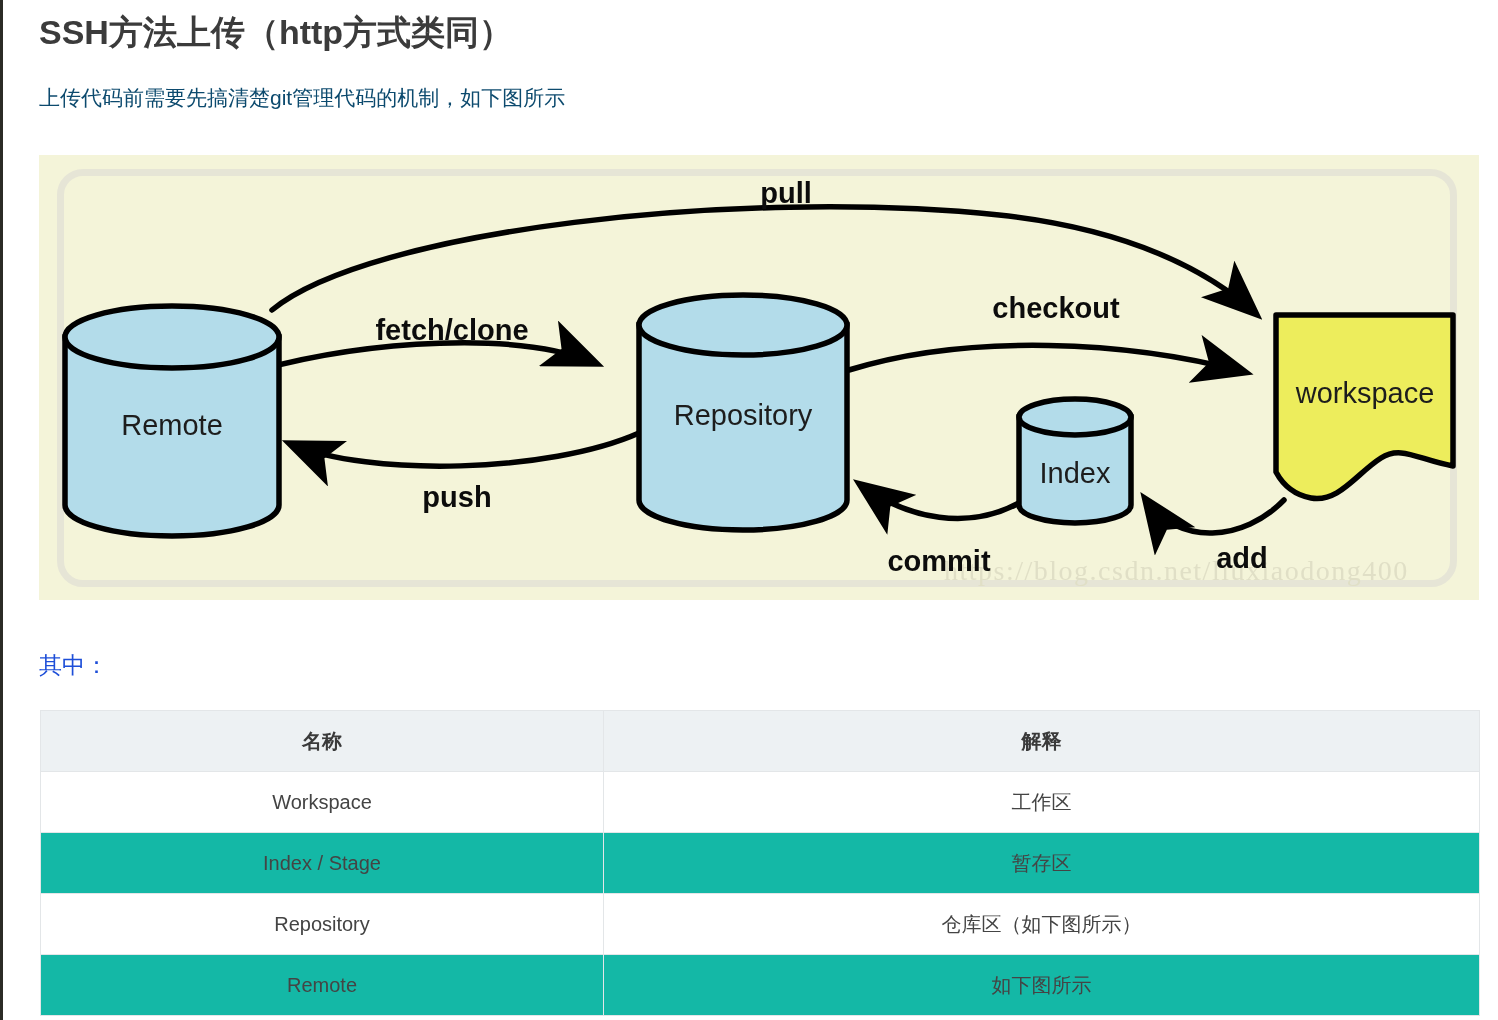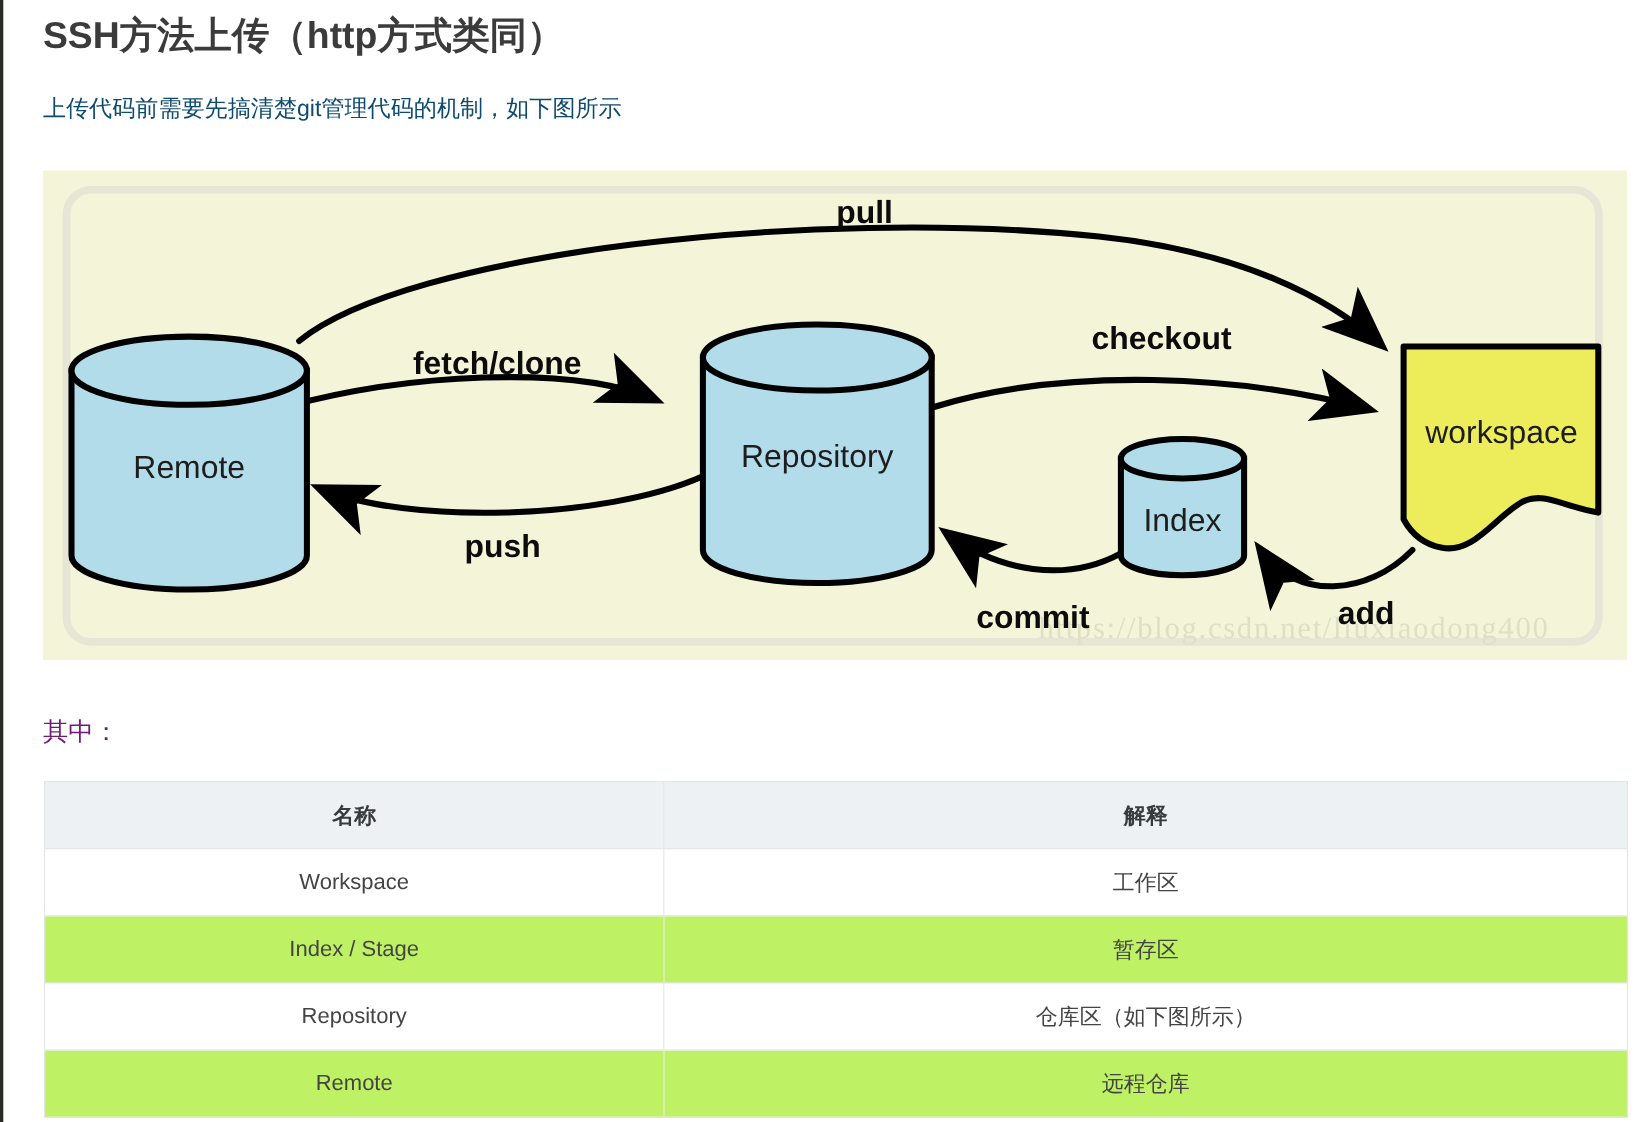--- a/index.html
+++ b/index.html
@@ -92,21 +92,21 @@
     fill: #e0dfc6;
     letter-spacing: 1.5px;
   }
 
   
   .midnote {
     position: absolute;
     left: 36px;
     top: 650px;
     font-size: 23px;
-    color: #701a75;
+    color: #1d4ed8;
   }
 
   
   .tbl-wrap {
     position: absolute;
     left: 37px;
     top: 710px;
     width: 1440px;
   }
   table.spec {
@@ -126,21 +126,21 @@
     font-size: 20px;
     height: 58px;
     color: #3a3a3a;
   }
   table.spec td {
     font-size: 20px;
     height: 58px;
     background: #ffffff;
   }
   table.spec tr.alt td {
-    background: #bef264;
+    background: #14b8a6;
   }
 </style>
 </head>
 <body>
 
 <div class="page">
 
   <div class="doc-title">SSH方法上传（http方式类同）</div>
   <div class="doc-subtitle">上传代码前需要先搞清楚git管理代码的机制，如下图所示</div>
 
@@ -230,19 +230,19 @@
         <tr class="alt">
           <td>Index / Stage</td>
           <td>暂存区</td>
         </tr>
         <tr>
           <td>Repository</td>
           <td>仓库区（如下图所示）</td>
         </tr>
         <tr class="alt">
           <td>Remote</td>
-          <td>远程仓库</td>
+          <td>如下图所示</td>
         </tr>
       </tbody>
     </table>
   </div>
 
 </div>
 
 </body></html>

